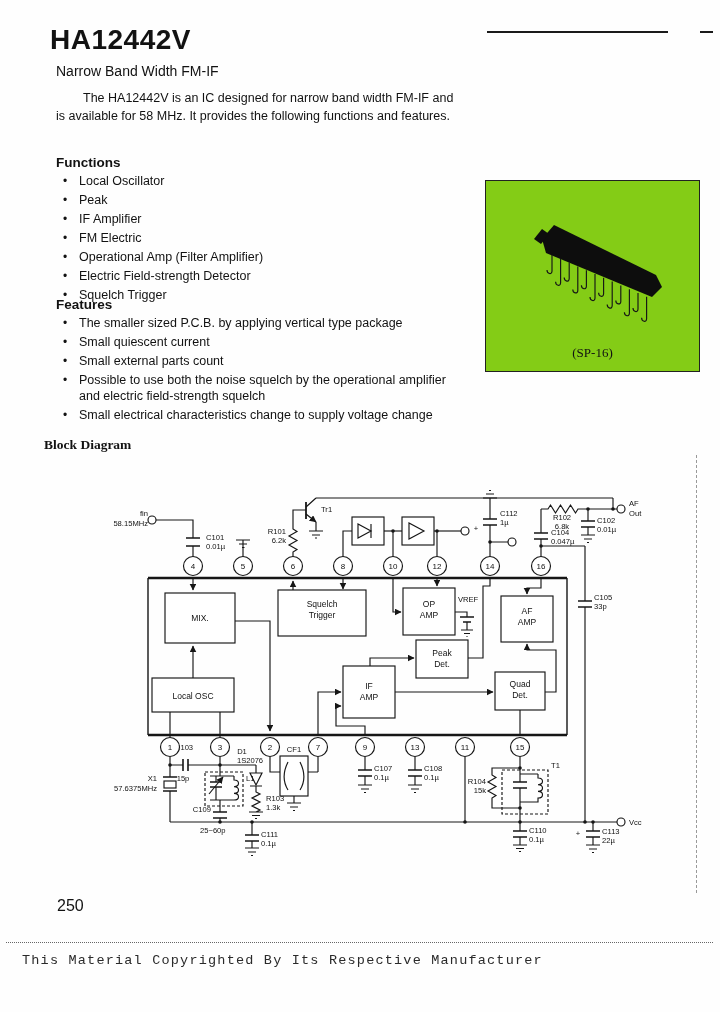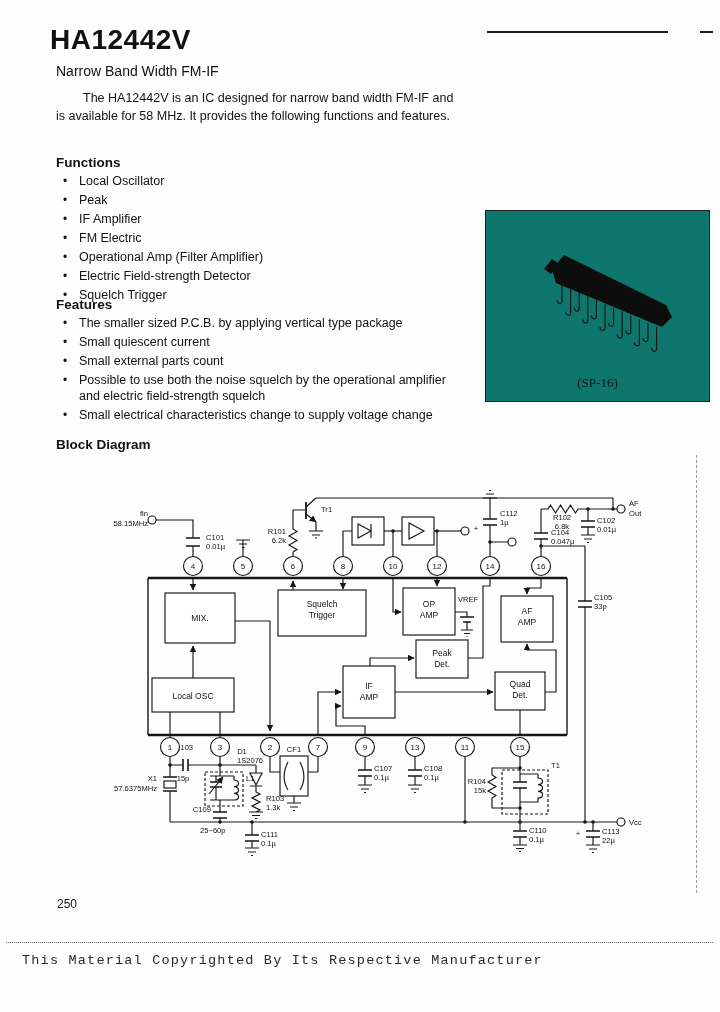--- a/index.html
+++ b/index.html
@@ -7,23 +7,23 @@
        font-family:"Liberation Sans",sans-serif;color:#121212;overflow:hidden;}
   .abs{position:absolute;}
   .title{left:50px;top:16px;font-size:28px;font-weight:bold;letter-spacing:.5px;margin-top:8px;}
   .rule{background:#1a1a1a;height:2px;}
   .subtitle{left:56px;top:63px;font-size:14px;font-weight:normal;}
   .intro{left:56px;top:90px;width:402px;font-size:12.5px;line-height:1.42;text-indent:27px;}
   .sechead{font-size:13.5px;font-weight:bold;}
   ul.blist{list-style:none;margin:0;padding:0;}
   ul.blist li{position:relative;padding-left:21px;font-size:12.5px;line-height:1.24;margin-bottom:3.5px;}
   ul.blist li::before{content:"\2022";position:absolute;left:5px;top:0;font-size:12px;}
-  .pkgbox{left:485px;top:210px;width:213px;height:190px;border:1.2px solid #222;background:#0f766e;padding-left:10px;}
+  .pkgbox{left:485px;top:180px;width:213px;height:190px;border:1.2px solid #222;background:#84cc16;}
   .pkglabel{left:0;right:0;bottom:10px;text-align:center;font-size:13px;font-family:"Liberation Serif",serif;}
-  .pageno{left:57px;top:897px;font-size:12px;text-align:right;}
+  .pageno{left:57px;top:897px;font-size:16px;text-align:right;}
   .noise{left:6px;top:942px;width:707px;border-top:1px dotted #666;height:0;}
   .footer{left:22px;top:953px;font-size:13.5px;font-family:Liberation Mono, monospace;letter-spacing:1.2px;color:#2a2a2a;}
   .rborder{left:696px;top:455px;height:438px;width:0;border-left:1px dashed #999;}
   svg text{font-family:"Liberation Sans",sans-serif;fill:#111;stroke:none;}
   svg .lbl{font-size:7.6px;}
   svg .pin{font-size:8px;text-anchor:middle;}
   svg .blk{font-size:8.5px;text-anchor:middle;}
   svg path,svg rect,svg circle,svg polygon{fill:none;stroke:#161616;stroke-width:1.15;}
   svg .thick{stroke-width:2.6;}
   svg .dot{fill:#161616;stroke:none;}
@@ -75,21 +75,21 @@
       <path d="M126.2,100.6 v24 c0,4 -5,3 -5,-1"></path>
       <path d="M134.8,104.4 v16 c0,4 -5,3 -5,-1"></path>
       <path d="M143.4,108.2 v24 c0,4 -5,3 -5,-1"></path>
       <path d="M152,112 v16 c0,4 -5,3 -5,-1"></path>
       <path d="M160.6,115.8 v22 c0,4 -5,3 -5,-1"></path>
     </g>
   </svg>
   <div class="abs pkglabel">(SP-16)</div>
 </div>
 
-<div class="abs sechead" style="left:56px;top:437px;">Block Diagram</div>
+<div class="abs sechead" style="left:44px;top:437px;font-family:Liberation Serif, serif;">Block Diagram</div>
 
 <svg class="abs" style="left:100px;top:468px;" width="595" height="430" viewBox="100 468 595 430">
   <defs>
     <marker id="ah" markerWidth="7" markerHeight="7" refX="5.5" refY="3" orient="auto">
       <path d="M0,0 L6,3 L0,6 Z" style="fill:#161616;stroke:none"></path>
     </marker>
   </defs>
 
   <g>
     <path class="thick" d="M148,578 H567"></path>

